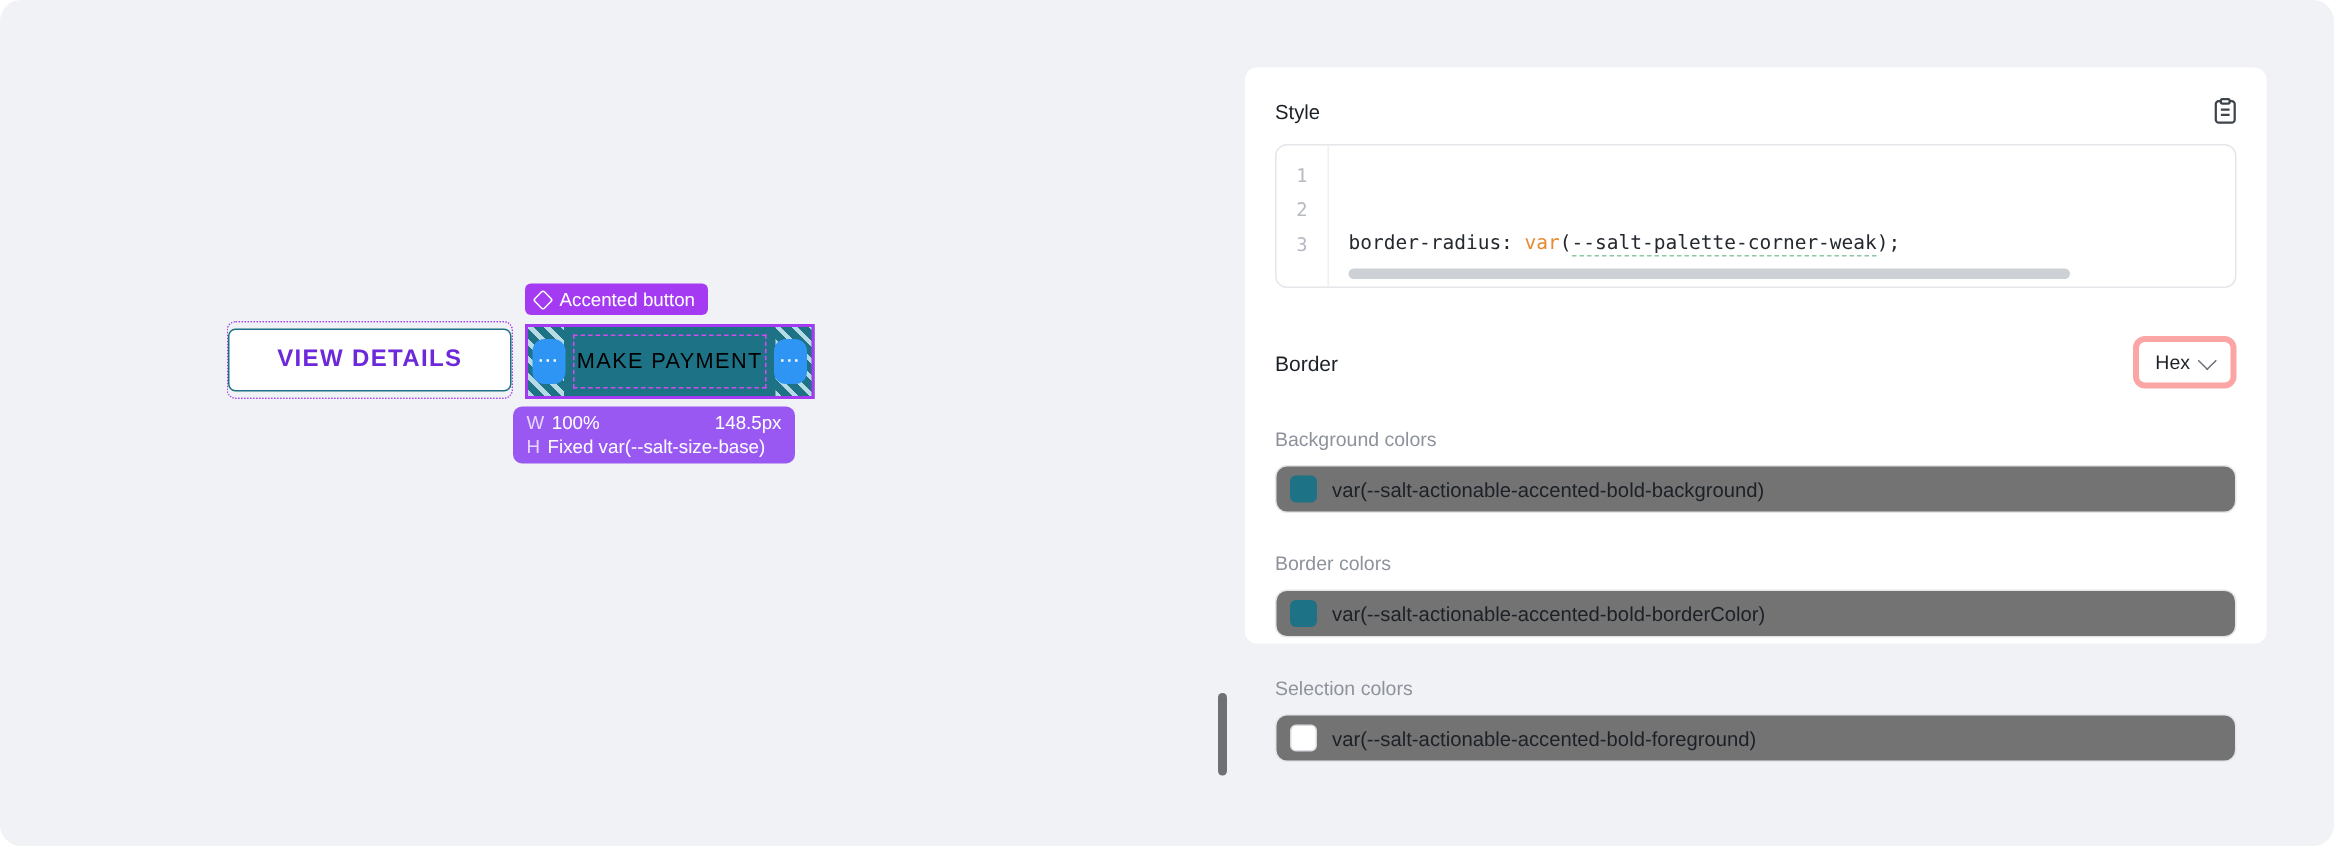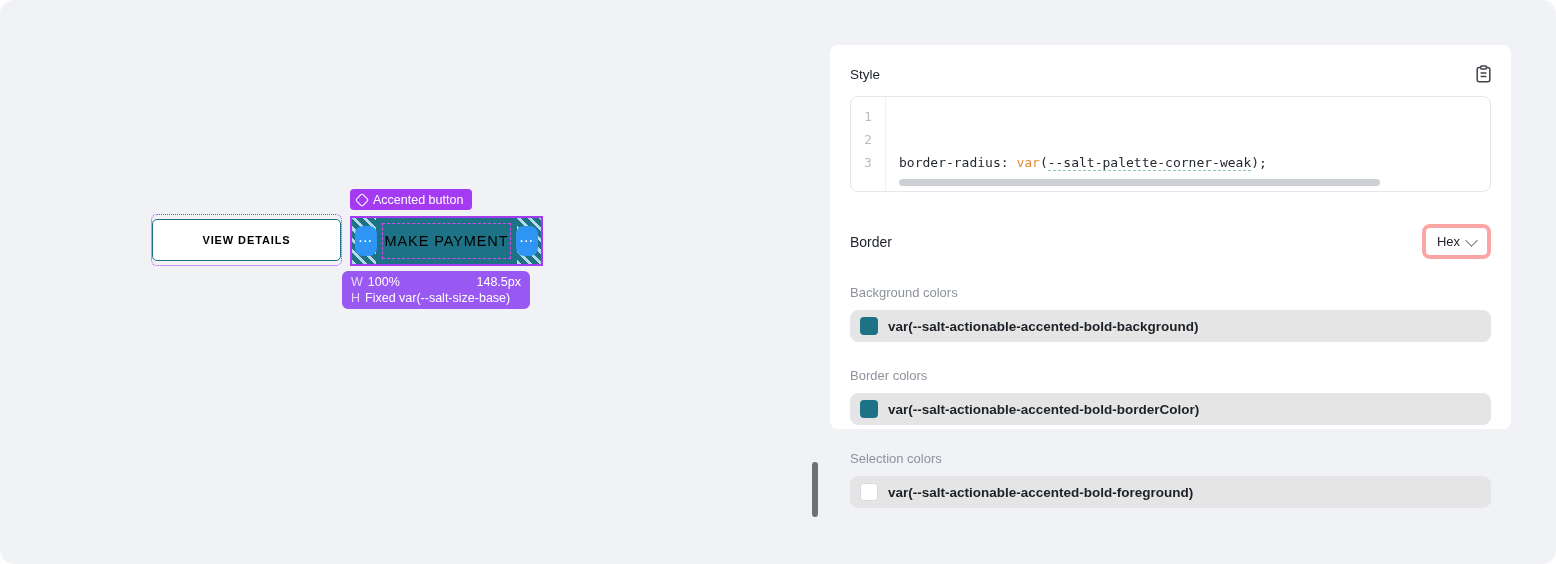--- a/index.html
+++ b/index.html
@@ -4,21 +4,21 @@
 <style>
   html,body{margin:0;padding:0;background:#ffffff;font-family:"Liberation Sans",sans-serif;}
   .screen{position:relative;width:1556px;height:564px;background:#f1f2f5;border-radius:14px;overflow:hidden;}
 
   
   .canvas{position:absolute;inset:0;}
 
   .sel-secondary{position:absolute;left:151px;top:214px;width:191px;height:52px;
     border:1px dotted #a43bf3;border-radius:6px;display:flex;align-items:center;justify-content:center;box-sizing:border-box;}
   .btn-secondary{width:201px;height:42px;background:#ffffff;border:1.5px solid #1d7286;border-radius:5px;
-    color:#000000;font-size:11px;font-weight:700;letter-spacing:0.9px;display:flex;align-items:center;justify-content:center;
+    color:#6d28d9;font-size:16px;font-weight:700;letter-spacing:0.9px;display:flex;align-items:center;justify-content:center;
     font-family:"Liberation Sans",sans-serif;cursor:pointer;}
 
   .badge{position:absolute;left:350px;top:189px;height:21px;background:#a43bf3;border-radius:4px;
     display:flex;align-items:center;gap:6px;padding:0 9px 0 7px;color:#fff;font-size:12.5px;box-sizing:border-box;}
   .diamond{width:8px;height:8px;border:1.6px solid #ffffff;border-radius:2px;transform:rotate(45deg);display:inline-block;}
 
   .sel-primary{position:absolute;left:350px;top:216px;width:193px;height:50px;box-sizing:border-box;
     border:2px solid #a43bf3;background:#1d7286;display:flex;align-items:center;justify-content:center;}
   .hatch{position:absolute;top:0;bottom:0;width:24px;
     background:repeating-linear-gradient(45deg,rgba(191,224,234,0.95) 0 3px,rgba(191,224,234,0) 3px 8px);}
@@ -54,21 +54,21 @@
 
   .colors-header{margin-top:32px;display:flex;align-items:center;justify-content:space-between;}
   .colors-title{font-size:14px;color:#1c2127;}
   .hex-btn{display:flex;align-items:center;gap:7px;background:#fff;border:4px solid #fca5a5;border-radius:8px;
     padding:6px 11px;font-size:13px;color:#1c2127;cursor:pointer;font-family:"Liberation Sans",sans-serif;}
   .chev{width:8px;height:8px;border-right:1.5px solid #6b7076;border-bottom:1.5px solid #6b7076;
     transform:rotate(45deg);margin-top:-3px;}
 
   .group-label{margin-top:26px;font-size:13px;color:#8d929b;}
   .color-row{margin-top:10px;height:32px;border:1px solid #e4e6ea;border-radius:8px;display:flex;align-items:center;
-    gap:10px;padding:0 9px;box-sizing:border-box;cursor:pointer;background:#e5e5e5;font-weight:bold;}
+    gap:10px;padding:0 9px;box-sizing:border-box;cursor:pointer;background:#737373;}
   .swatch{width:18px;height:18px;border-radius:4px;flex:none;}
   .swatch.light{border:1px solid #d8dbe0;box-sizing:border-box;}
   .color-value{font-size:13.5px;color:#1c2127;}
 </style>
 </head>
 <body>
 
 <div class="screen">
 
   <div class="canvas">

